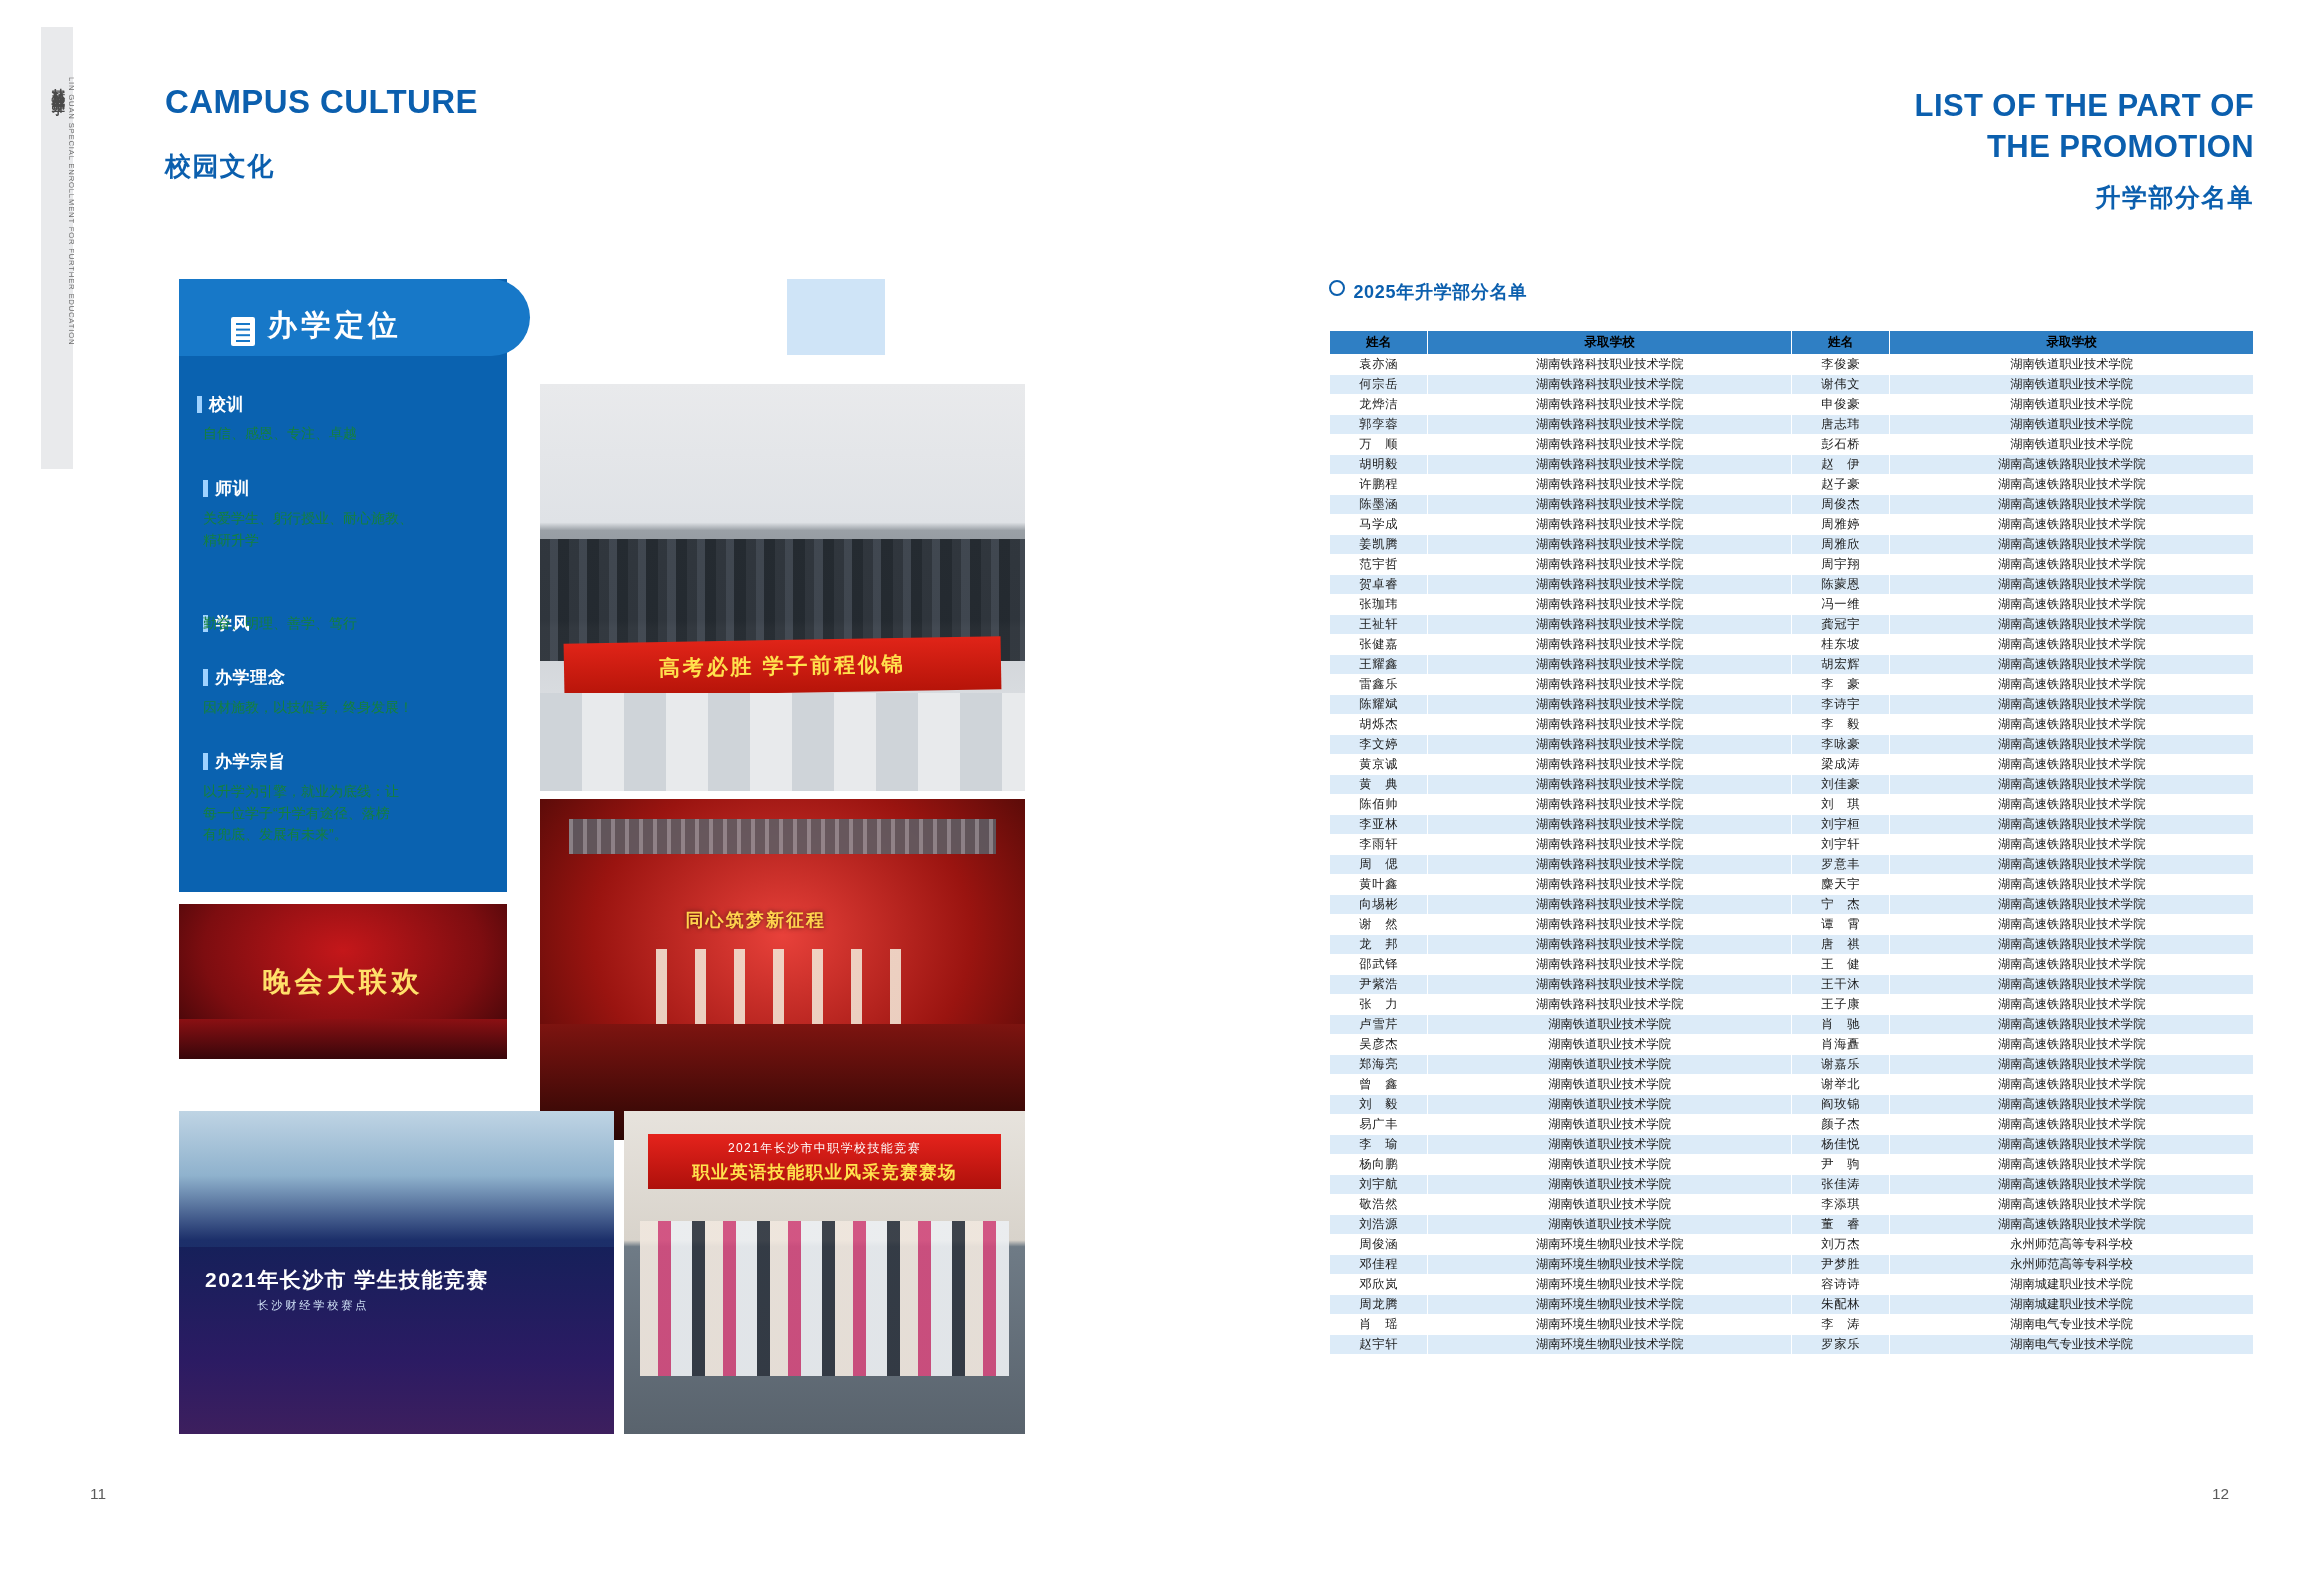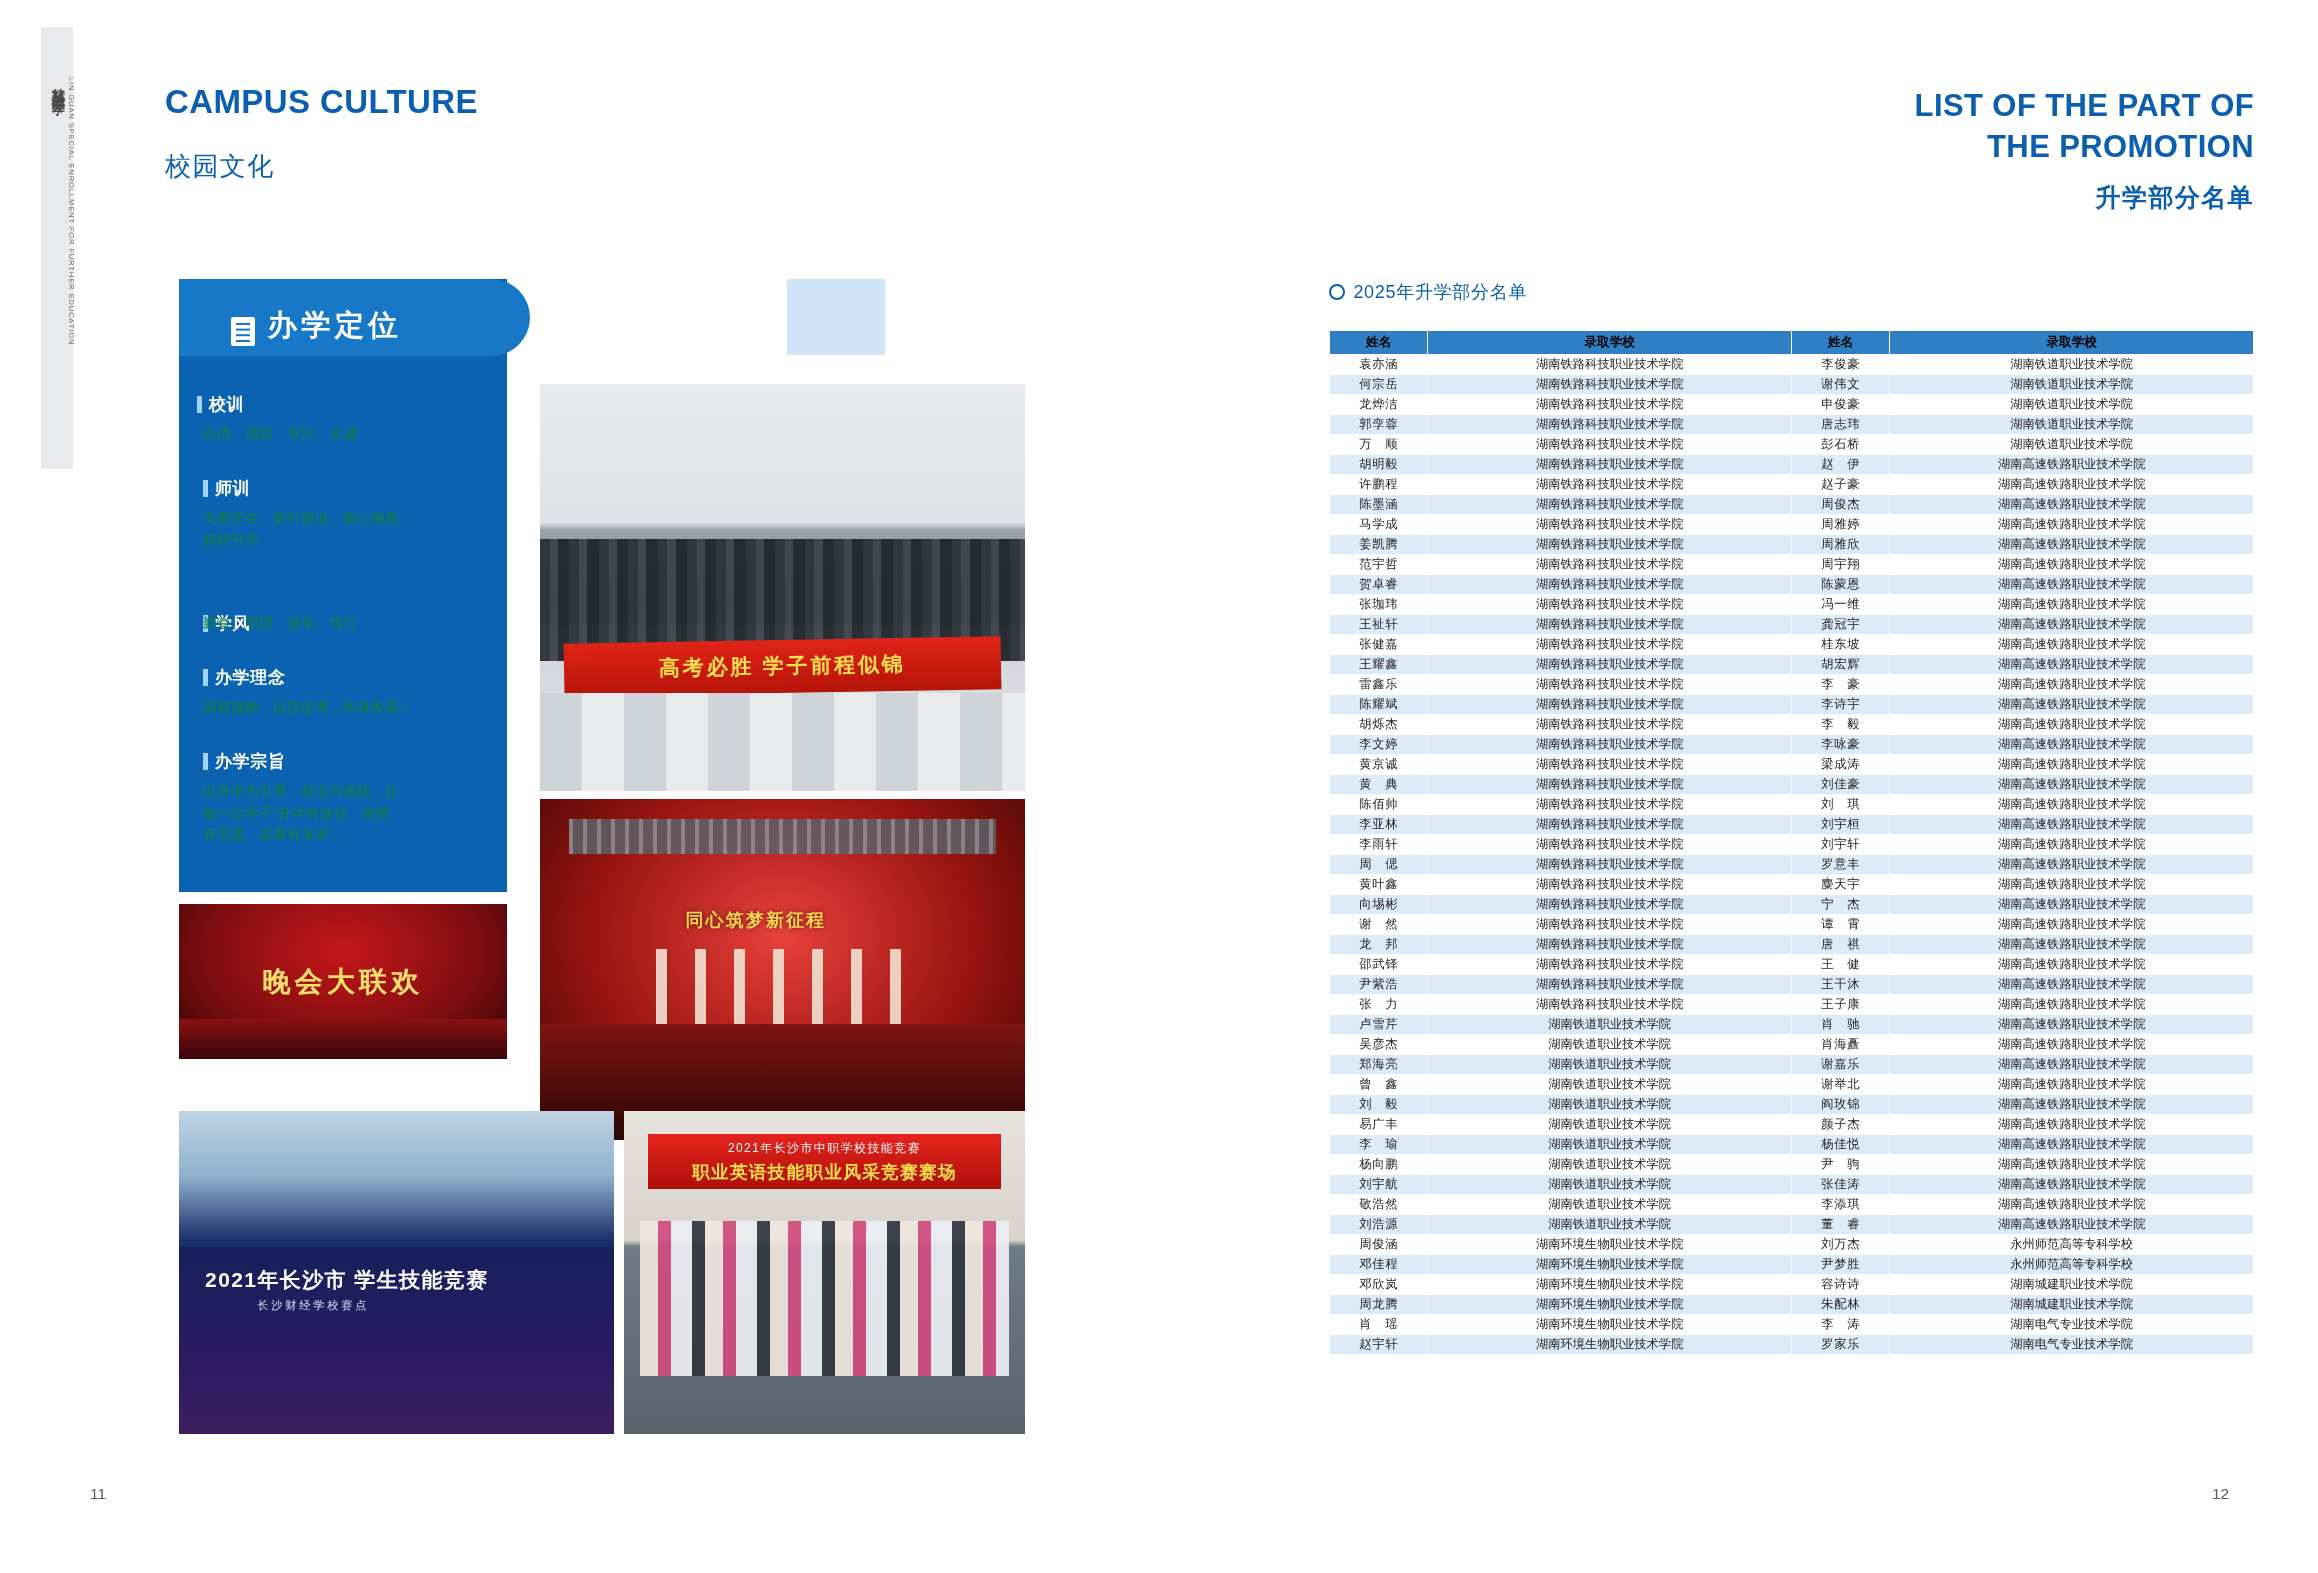--- a/index.html
+++ b/index.html
@@ -54,21 +54,21 @@
     left: 165px; top: 83px;
     font-size: 33px;
     font-weight: bold;
     color: #0b5fae;
     letter-spacing: 0.4px;
   }
   .title-cn {
     position: absolute;
     left: 165px; top: 149px;
     font-size: 26px;
-    font-weight: normal;
+    font-weight: bold;
     color: #0b5fae;
     letter-spacing: 1.4px;
   }
   .blue-panel {
     position: absolute;
     left: 179px; top: 279px;
     width: 328px; height: 613px;
     background: #0a62b0;
   }
   .panel-header {
@@ -278,25 +278,24 @@
     text-align: right;
     font-size: 25px;
     font-weight: bold;
     color: #0b5fae;
     letter-spacing: 1.4px;
   }
   .section-label {
     position: absolute;
     left: 170px; top: 280px;
     font-size: 18px;
-    font-weight: normal;
+    font-weight: bold;
     color: #0b5fae;
     letter-spacing: 0.7px;
     display: flex;
-    align-items: center;
     gap: 8.4px;
   }
   .ring {
     width: 12px; height: 12px;
     border: 2.1px solid #0b5fae;
     border-radius: 50%;
     display: inline-block;
   }
   table.list {
     position: absolute;

